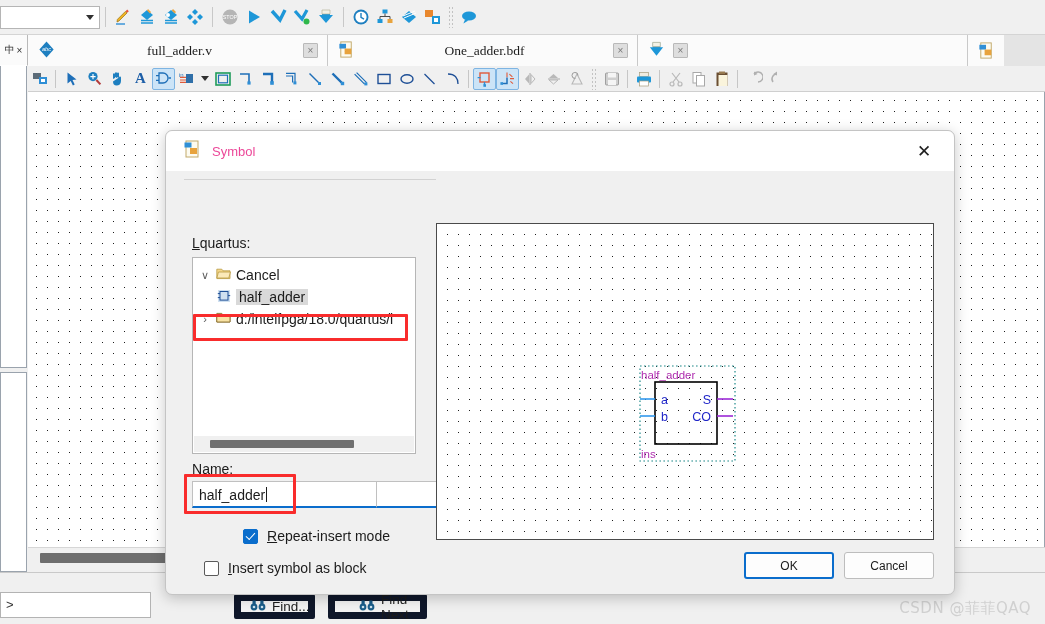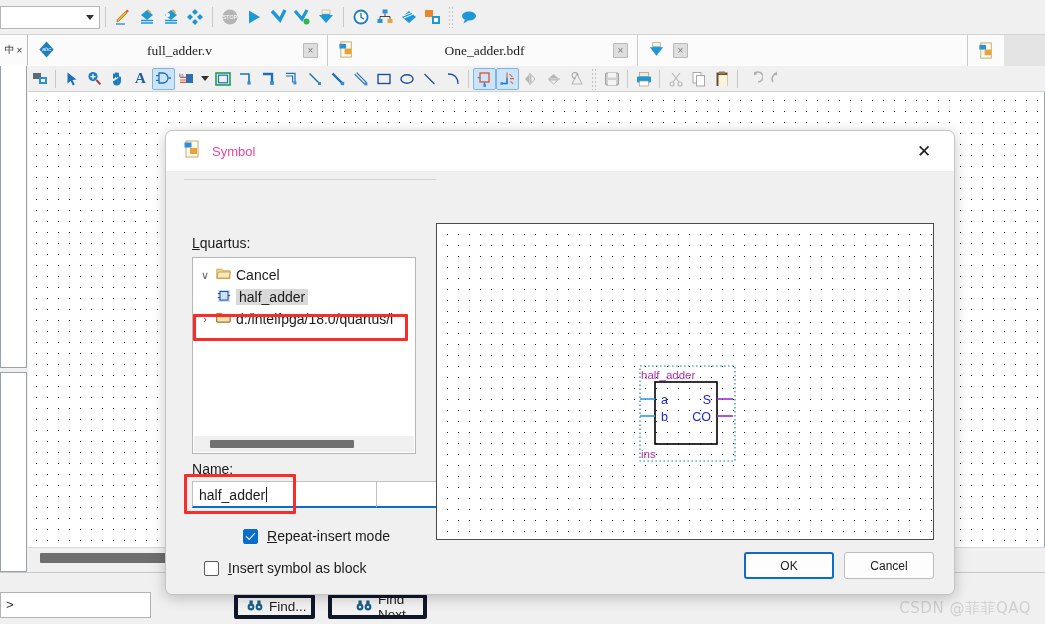--- a/index.html
+++ b/index.html
@@ -115,21 +115,21 @@
   .bottom-strip {
     position: absolute; left: 0; top: 572px; width: 1045px; height: 52px;
     background: #f0f0f0; border-top: 1px solid #c9c9c9;
   }
   .console-input {
     position: absolute; left: 0; top: 592px; width: 151px; height: 26px;
     background: #ffffff; border: 1px solid #b3b3b3;
     font-size: 13px; color: #333; padding: 3px 5px; line-height: 18px;
   }
   .findbtn {
-    position: absolute; height: 25px; border: 4px solid #0f172a;
+    position: absolute; height: 25px; border: 7px solid #0f172a;
     background: #f3f3f3; border-radius: 2px; display: flex;
     align-items: center; gap: 6px; padding: 0 9px; font-size: 13.5px; color: #1b1b1b;
   }
   .watermark {
     position: absolute; right: 14px; bottom: 6px;
     font-size: 15px; color: #d0d0d0; letter-spacing: .5px;
     font-family: "DejaVu Sans", sans-serif;
   }
 
   

